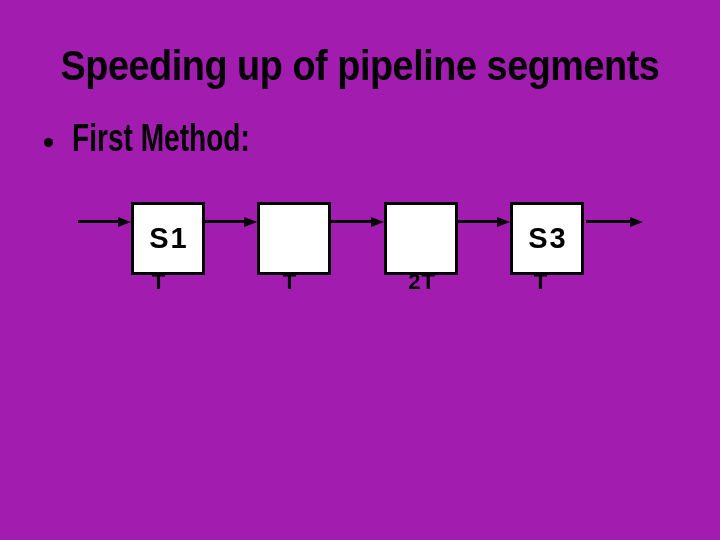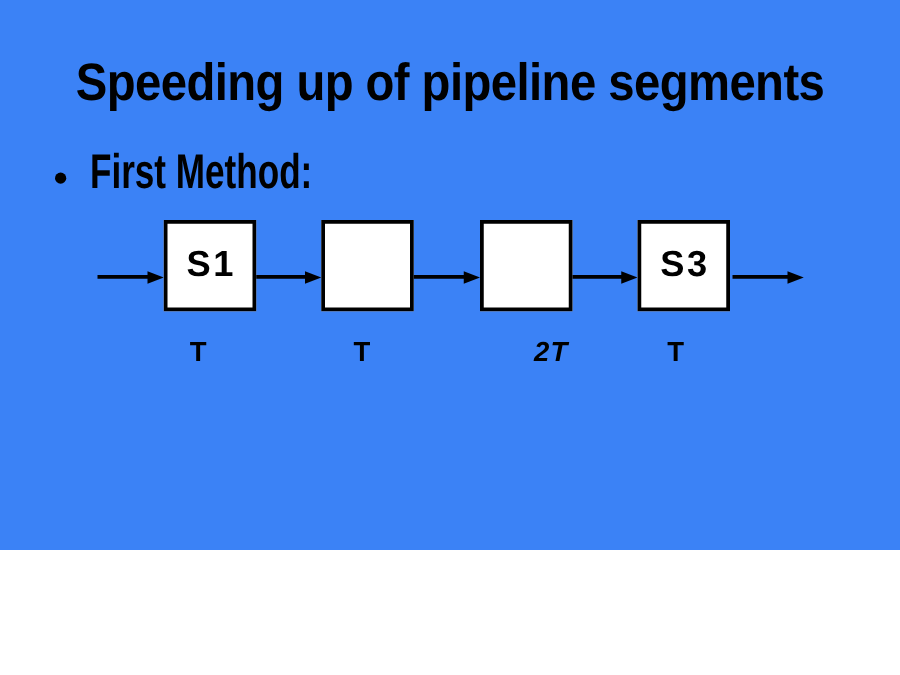--- a/index.html
+++ b/index.html
@@ -4,22 +4,22 @@
 <style>
   html, body { margin: 0; padding: 0; }
   body {
     width: 720px; height: 540px;
     background: #ffffff;
     font-family: "Liberation Sans", "DejaVu Sans", sans-serif;
     overflow: hidden;
   }
   .slide {
     position: relative;
-    width: 720px; height: 440px;
-    background: #3b82f6;
+    width: 720px; height: 540px;
+    background: #a21caf;
     color: #000000;
   }
 
   
   .title {
     position: absolute;
     left: 0; top: 42px;
     width: 720px;
     text-align: center;
     font-size: 42px;
@@ -46,21 +46,21 @@
     font-weight: bold;
     color: #000000;
     transform: scaleX(0.72);
     transform-origin: 0 50%;
     white-space: nowrap;
   }
 
   
   .stage-box {
     position: absolute;
-    top: 176px;
+    top: 202px;
     width: 74px; height: 73px;
     box-sizing: border-box;
     border: 3px solid #000000;
     background: #ffffff;
     display: flex;
     align-items: center;
     justify-content: center;
     font-size: 29px;
     font-weight: bold;
     letter-spacing: 2px;
@@ -76,21 +76,21 @@
     position: absolute;
     top: 269px;
     width: 60px;
     text-align: center;
     font-size: 22px;
     font-weight: bold;
     letter-spacing: 1px;
   }
   .time-1 { left: 129px; }
   .time-2 { left: 260px; }
-  .time-3 { left: 411px; font-style: italic; }
+  .time-3 { left: 392px; }
   .time-4 { left: 511px; }
 
   
   .arrow { position: absolute; top: 216px; height: 11px; }
   .arrow .shaft {
     position: absolute;
     left: 0; top: 4px;
     height: 3px;
     background: #000000;
   }

